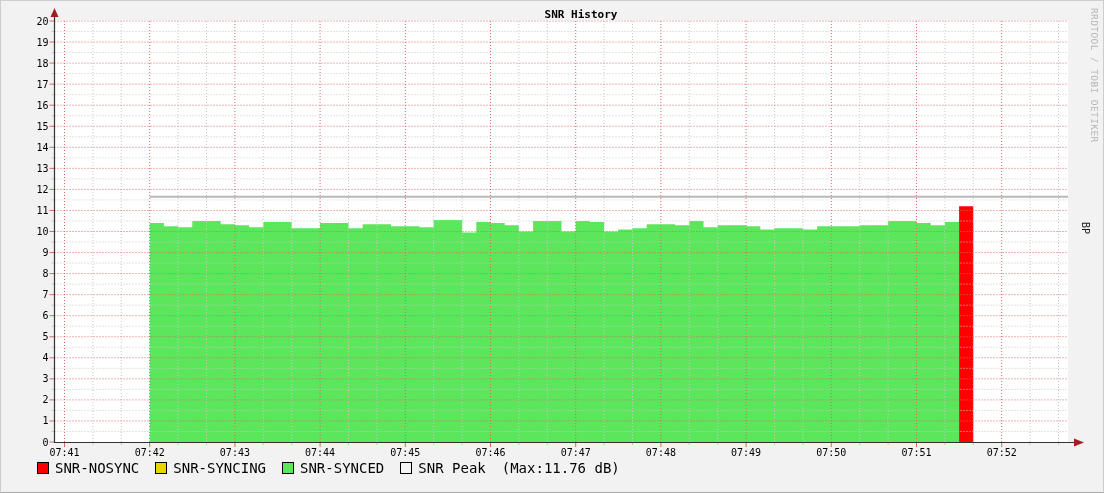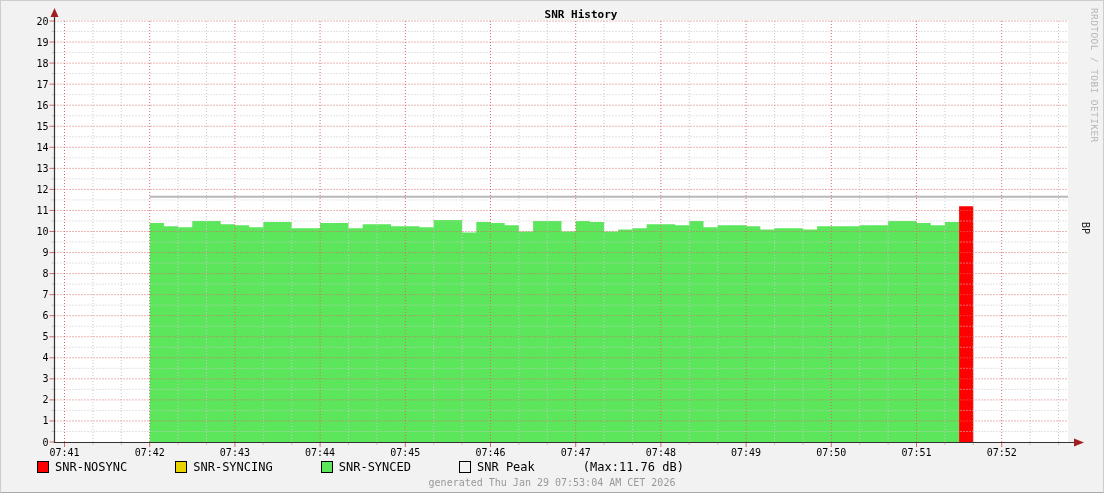--- a/index.html
+++ b/index.html
@@ -16,23 +16,22 @@
   }
   .title{
     position:absolute;top:7px;left:0;width:100%;
     text-align:center;font-size:11px;font-weight:bold;color:#000;
     letter-spacing:0px;
     margin-left:29px;
   }
   #chart-svg{position:absolute;top:0;left:0;}
   .legend{
     position:absolute;left:36px;top:459px;
-    display:flex;align-items:flex-start;font-size:12px;color:#000;
+    display:flex;align-items:flex-start;font-size:14px;color:#000;
     white-space:nowrap;
-    gap:32px;
   }
   .legend-item{display:flex;align-items:center;margin-right:16px;}
   .swatch{
     width:10px;height:10px;border:1px solid #000;
     margin-right:6px;display:inline-block;
   }
   .legend-note{}
   .footer{
     position:absolute;top:476px;left:0;width:100%;
     text-align:center;font-size:10px;color:#999;
@@ -264,16 +263,15 @@
       <span class="swatch" style="background: rgb(92, 230, 92);"></span>
       <span>SNR-SYNCED</span>
     </span>
     <span class="legend-item">
       <span class="swatch" style="background: rgb(244, 244, 244);"></span>
       <span>SNR Peak</span>
     </span>
     <span class="legend-note">(Max:11.76 dB)</span>
   </div>
 
-  <div class="footer">generated Thu Jan 29 07:53:04 AM CET 2026</div>
   <div class="watermark">RRDTOOL / TOBI OETIKER</div>
   <div class="right-axis-label">BP</div>
 </div>
 
 </body></html>

